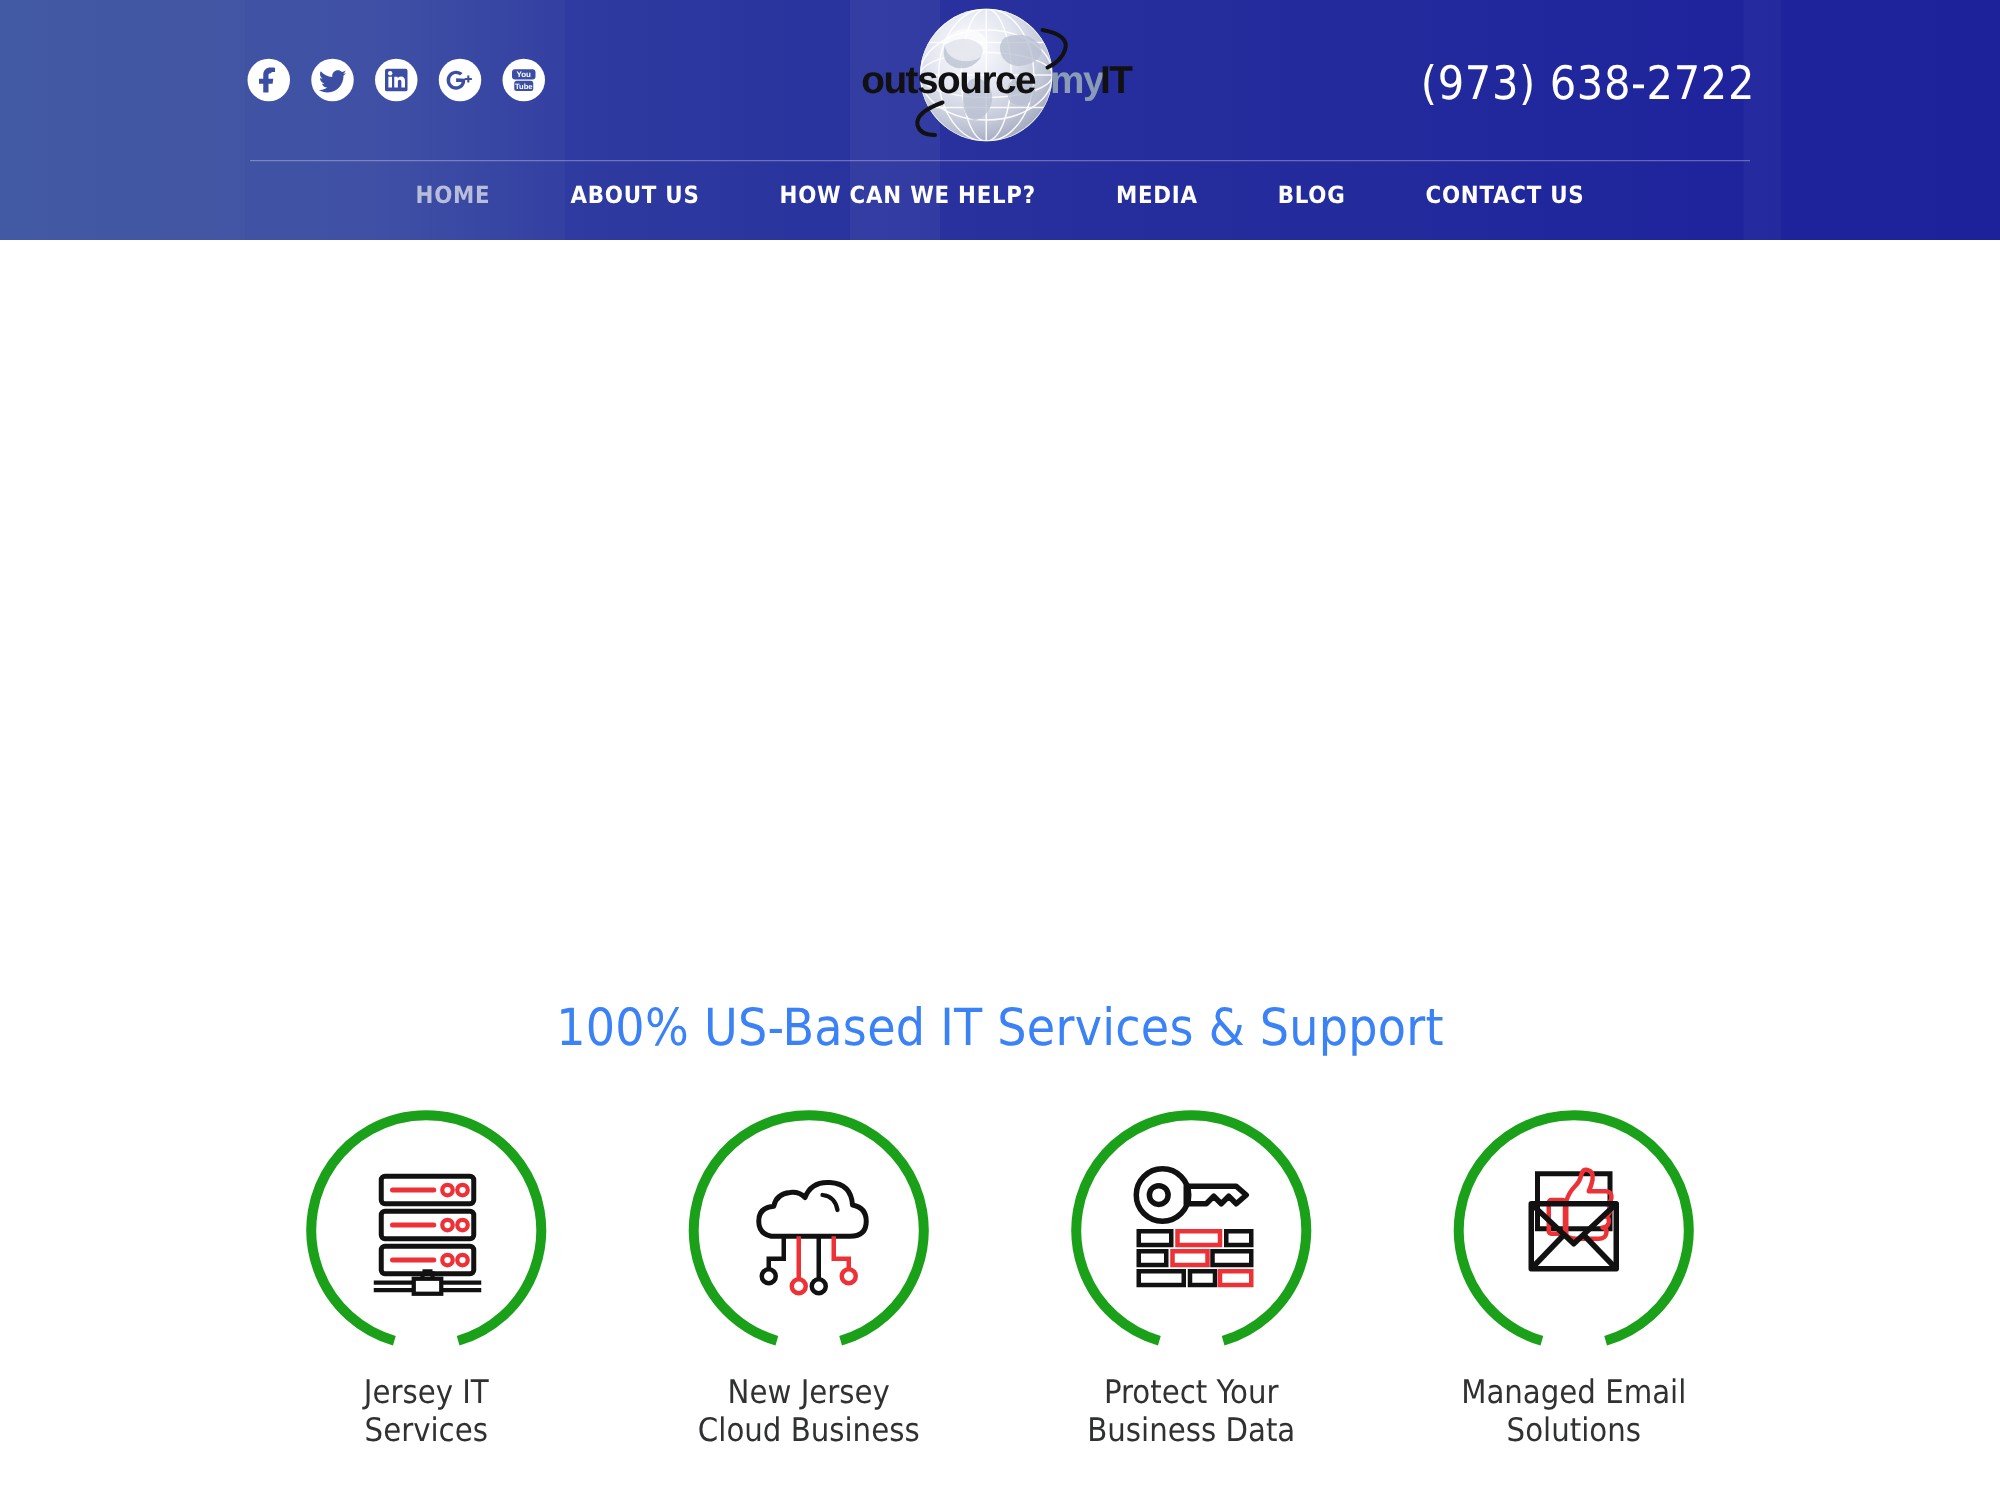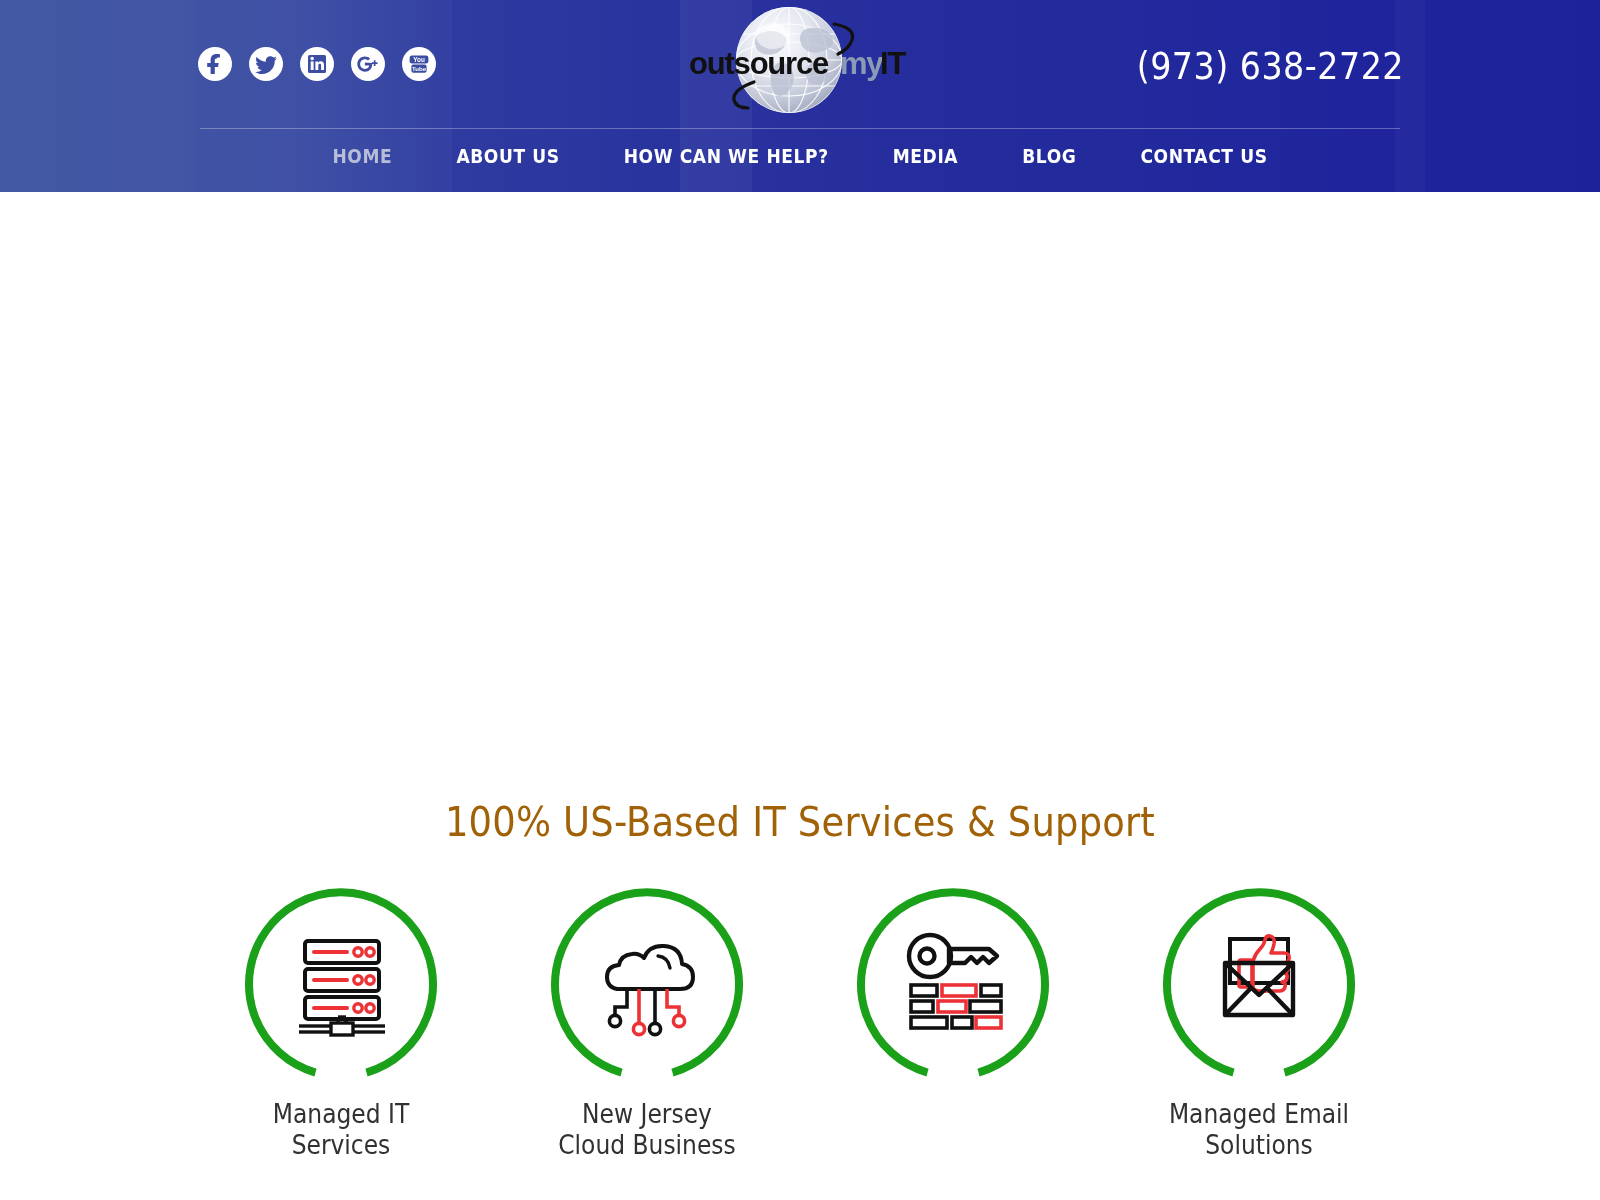--- a/index.html
+++ b/index.html
@@ -115,21 +115,21 @@
   }
 
   
   .services-section {
     width: 1600px;
     background: #ffffff;
     padding-top: 0;
   }
   .services-heading {
     text-align: center;
-    color: #a16207;
+    color: #3b82f6;
     font-family: "DejaVu Sans Condensed", "Liberation Sans Narrow", "Liberation Sans", sans-serif;
     font-size: 41px;
     font-weight: 400;
     letter-spacing: 0.2px;
     margin-top: 14px;
     line-height: 1.2;
   }
   .services-row {
     display: flex;
     justify-content: center;
@@ -307,21 +307,21 @@
               <line x1="68" y1="99" x2="100" y2="99"></line>
               <line x1="68" y1="105" x2="100" y2="105"></line>
               <rect x="46" y="96" width="22" height="12" fill="#ffffff"></rect>
               <line x1="53" y1="92" x2="53" y2="96"></line>
               <line x1="61" y1="90" x2="61" y2="96"></line>
               <line x1="53" y1="90" x2="61" y2="90"></line>
             </g>
           </svg>
         </div>
       </div>
-      <div class="service-label">Managed IT
+      <div class="service-label">Jersey IT
 Services</div>
     </div>
 
     <div class="service-card">
       <div class="service-ring">
         <svg class="ring-svg" width="196" height="196" viewBox="0 0 196 196">
           <path d="M 72.5 187.6 A 92 92 0 1 1 123.5 187.6" fill="none" stroke="#1ba019" stroke-width="8" stroke-linecap="butt"></path>
         </svg>
         <div class="service-glyph">
           <svg width="112" height="112" viewBox="0 0 112 112">
@@ -366,20 +366,22 @@
             <rect x="14" y="74" width="22" height="11" fill="none" stroke="#111111" stroke-width="3.6"></rect>
             <rect x="41" y="74" width="28" height="11" fill="none" stroke="#ed3237" stroke-width="3.6"></rect>
             <rect x="73" y="74" width="31" height="11" fill="none" stroke="#111111" stroke-width="3.6"></rect>
 
             <rect x="14" y="90" width="36" height="11" fill="none" stroke="#111111" stroke-width="3.6"></rect>
             <rect x="55" y="90" width="20" height="11" fill="none" stroke="#111111" stroke-width="3.6"></rect>
             <rect x="79" y="90" width="25" height="11" fill="none" stroke="#ed3237" stroke-width="3.6"></rect>
           </svg>
         </div>
       </div>
+      <div class="service-label">Protect Your
+Business Data</div>
     </div>
 
     <div class="service-card">
       <div class="service-ring">
         <svg class="ring-svg" width="196" height="196" viewBox="0 0 196 196">
           <path d="M 72.5 187.6 A 92 92 0 1 1 123.5 187.6" fill="none" stroke="#1ba019" stroke-width="8" stroke-linecap="butt"></path>
         </svg>
         <div class="service-glyph">
           <svg width="116" height="116" viewBox="0 0 116 116">
 

